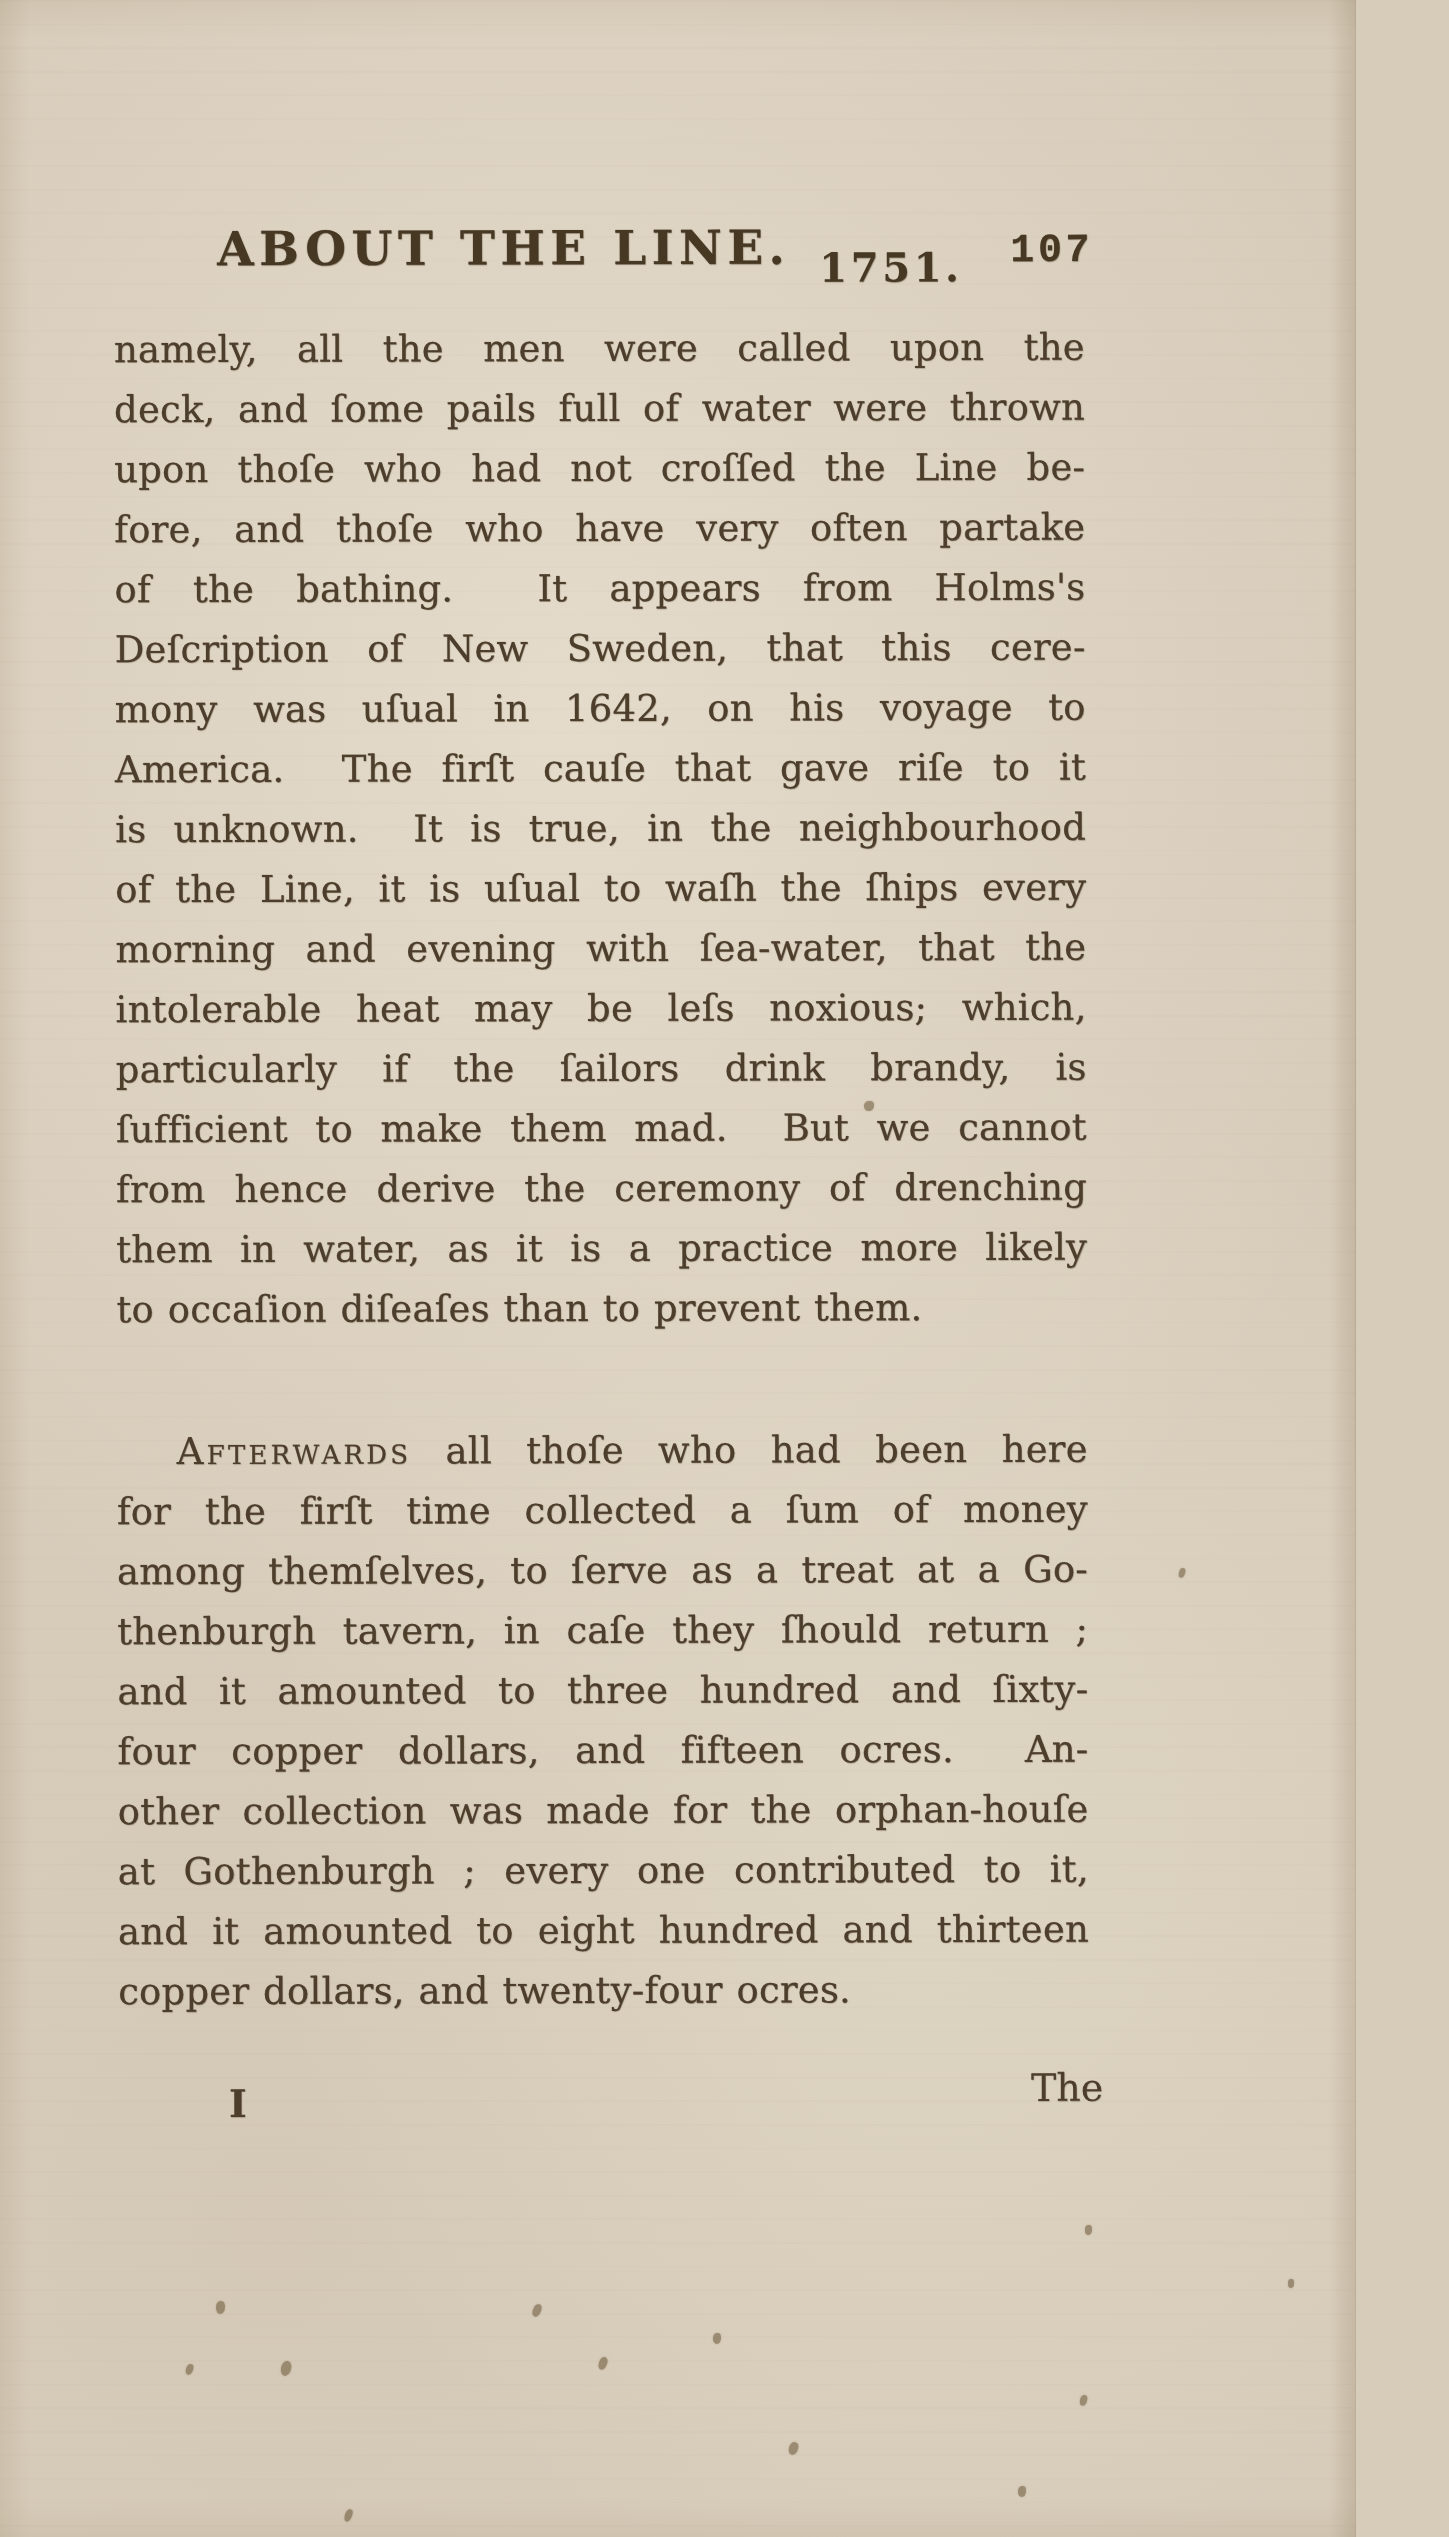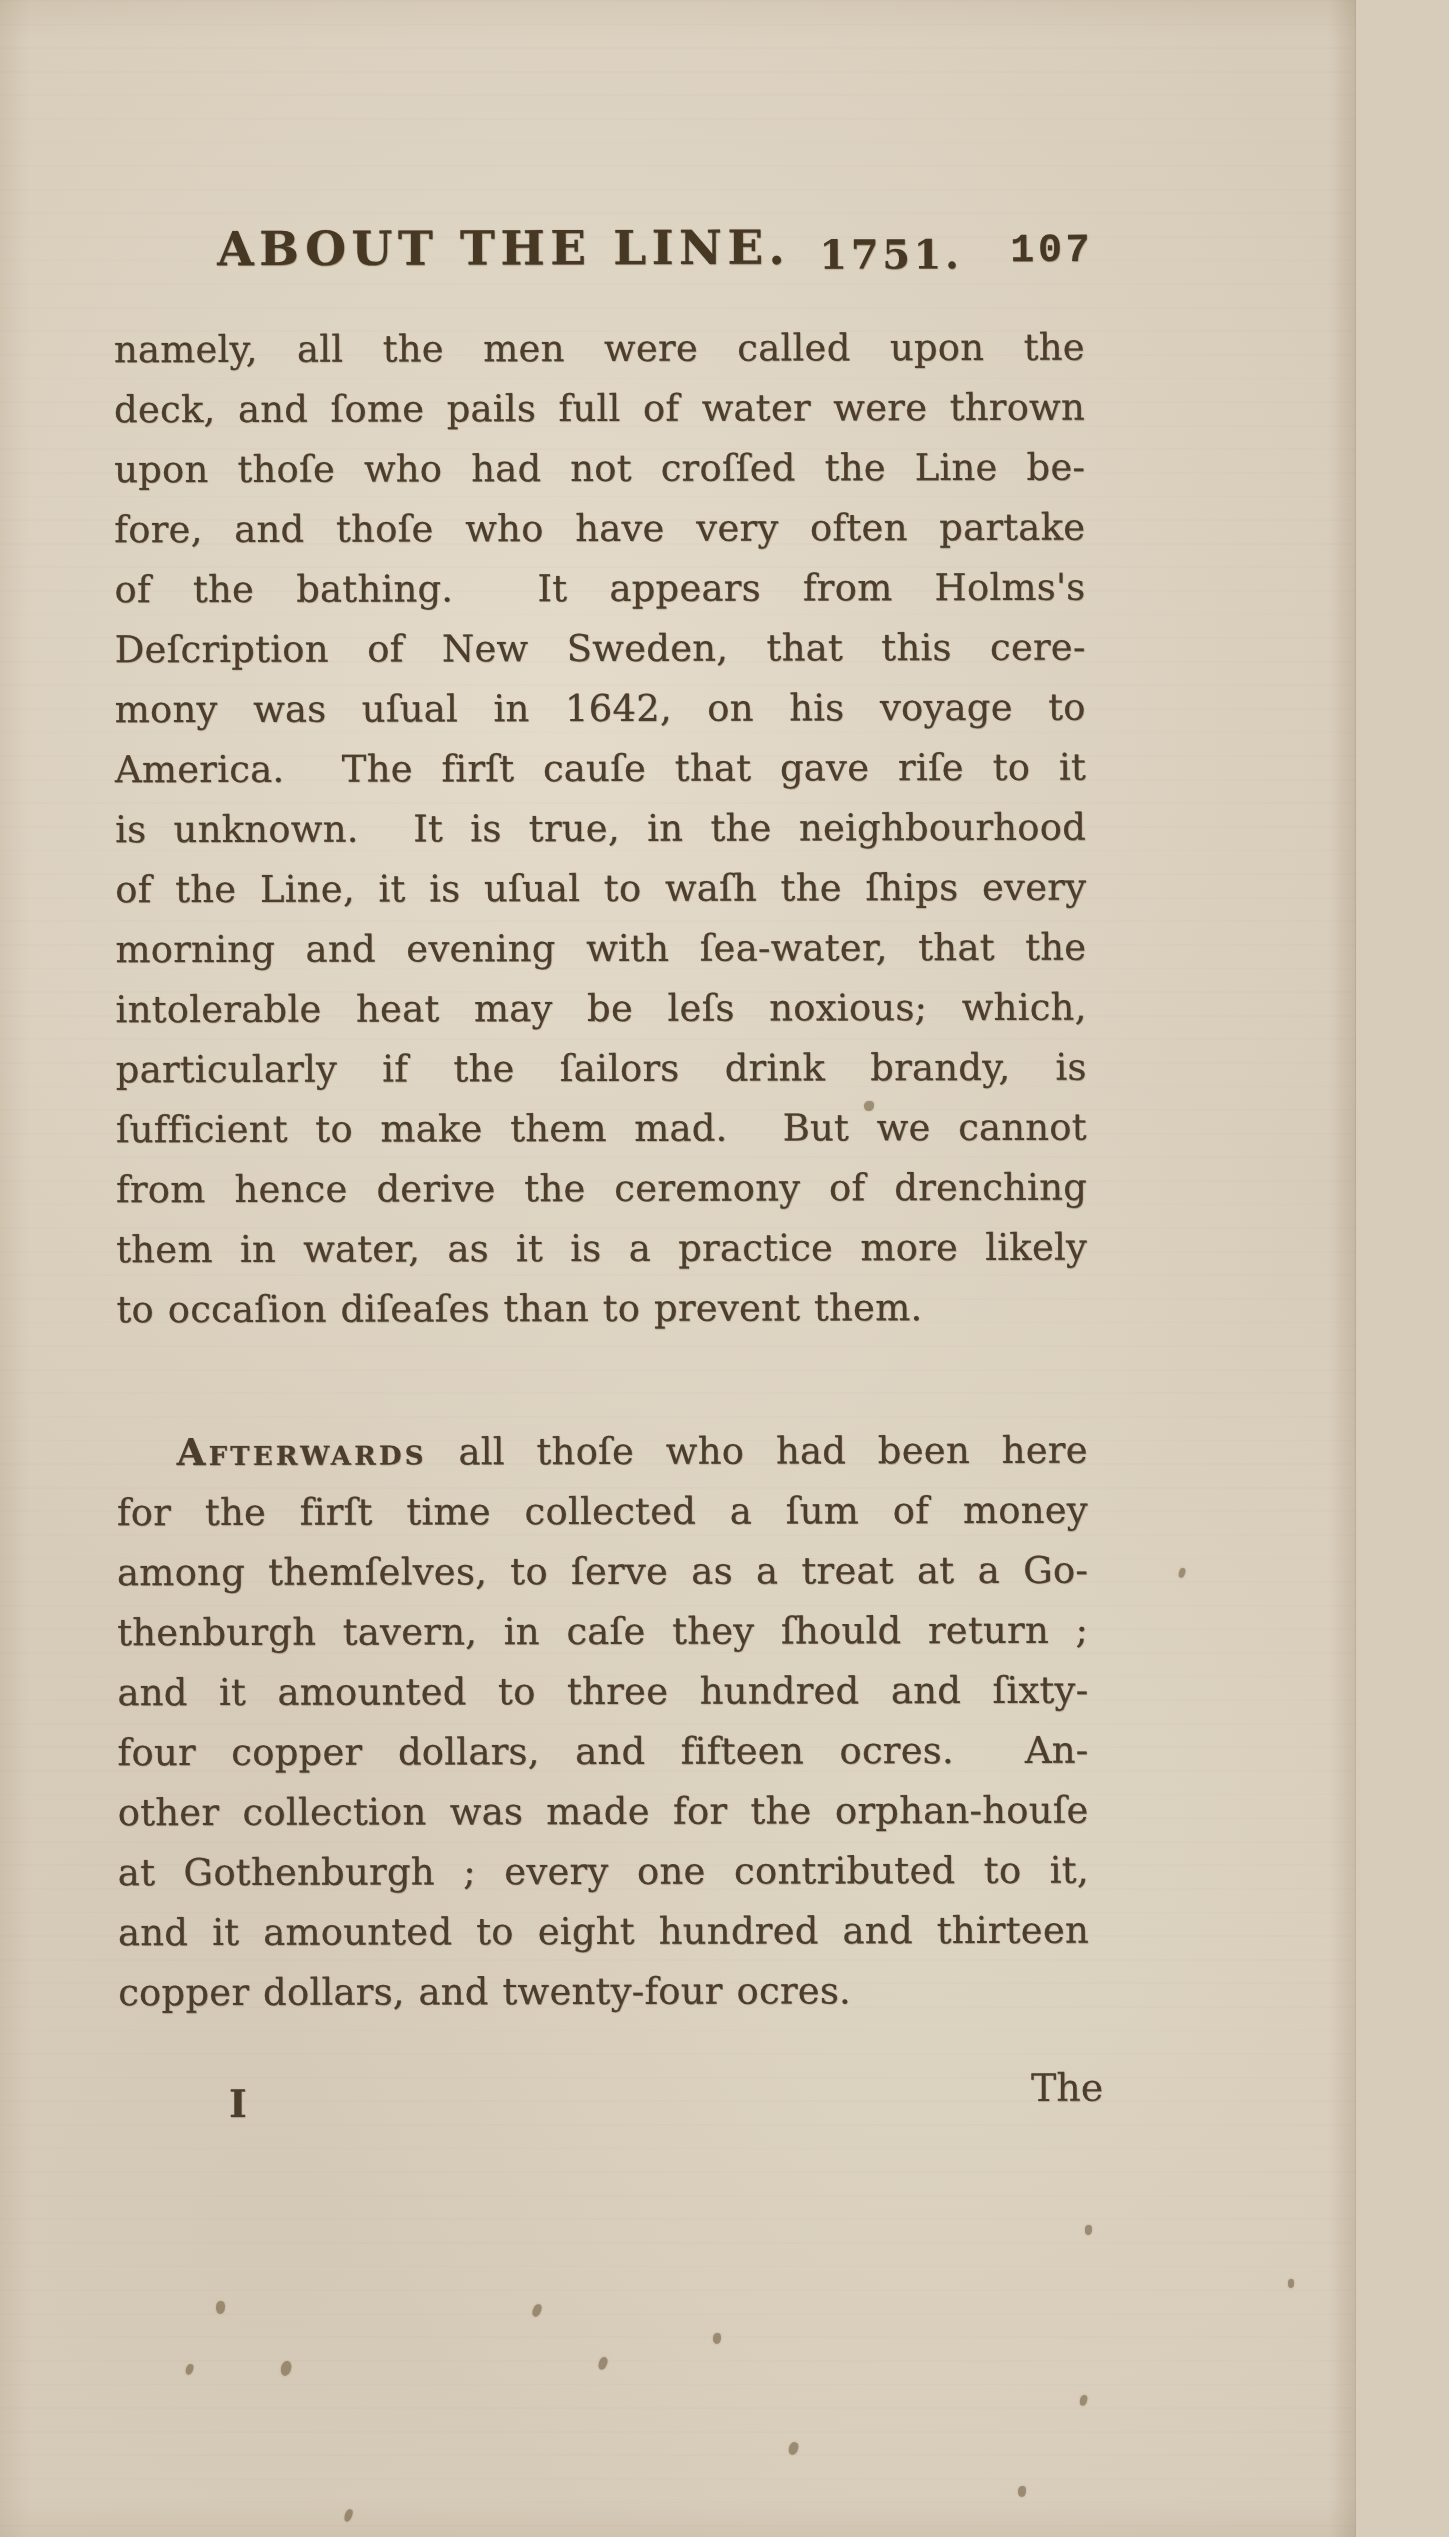--- a/index.html
+++ b/index.html
@@ -48,21 +48,21 @@
     position: absolute; left: 0; top: 0; width: 100%; height: 308px;
     transform: rotate(-0.15deg);
   }
   .running-head .title {
     position: absolute; left: 217px; top: 220px;
     font-size: 47px; font-weight: bold; letter-spacing: 5.4px;
     color: #463823;
     text-shadow: 0.5px 0.7px 1.1px rgba(70,56,35,0.55), -0.3px -0.2px 0.7px rgba(70,56,35,0.30);
   }
   .running-head .year {
-    position: absolute; left: 819px; top: 231px;
+    position: absolute; left: 819px; top: 244px;
     font-size: 40px; font-weight: bold; letter-spacing: 3.6px;
     color: #463823;
     text-shadow: 0.5px 0.7px 1.1px rgba(70,56,35,0.55);
   }
   .running-head .pagenum {
     position: absolute; left: 1010px; top: 229px;
     font-size: 40px; font-weight: bold; letter-spacing: 3.6px;
     color: #463823;
     text-shadow: 0.5px 0.7px 1.1px rgba(70,56,35,0.55);
     font-family: Liberation Mono, monospace;
@@ -78,21 +78,21 @@
     line-height: 60px;
     letter-spacing: 0.2px;
     word-spacing: 1.8px;
     text-align: justify;
     text-align-last: justify;
     text-shadow: 0.5px 0.6px 0.9px rgba(76,62,42,0.50), -0.3px -0.2px 0.6px rgba(76,62,42,0.30);
   }
   .line.last { text-align-last: auto; }
   .line.indent { text-indent: 60px; }
   .i { }
-  .sc { font-variant: small-caps; letter-spacing: 3.2px; font-weight: bold; }
+  .sc { font-variant: small-caps; letter-spacing: 3.2px; }
 
   .page-foot {
     position: absolute; left: 116px; top: 2067px; width: 971px;
     display: flex;
     font-size: 38px;
     transform: rotate(-0.15deg);
     text-shadow: 0.5px 0.6px 0.9px rgba(76,62,42,0.50);
   }
   .page-foot .sig { margin-left: 113px; position: relative; top: 12.7px; font-weight: bold; }
   .page-foot .catch { margin-left: auto; margin-right: -16.3px; }

